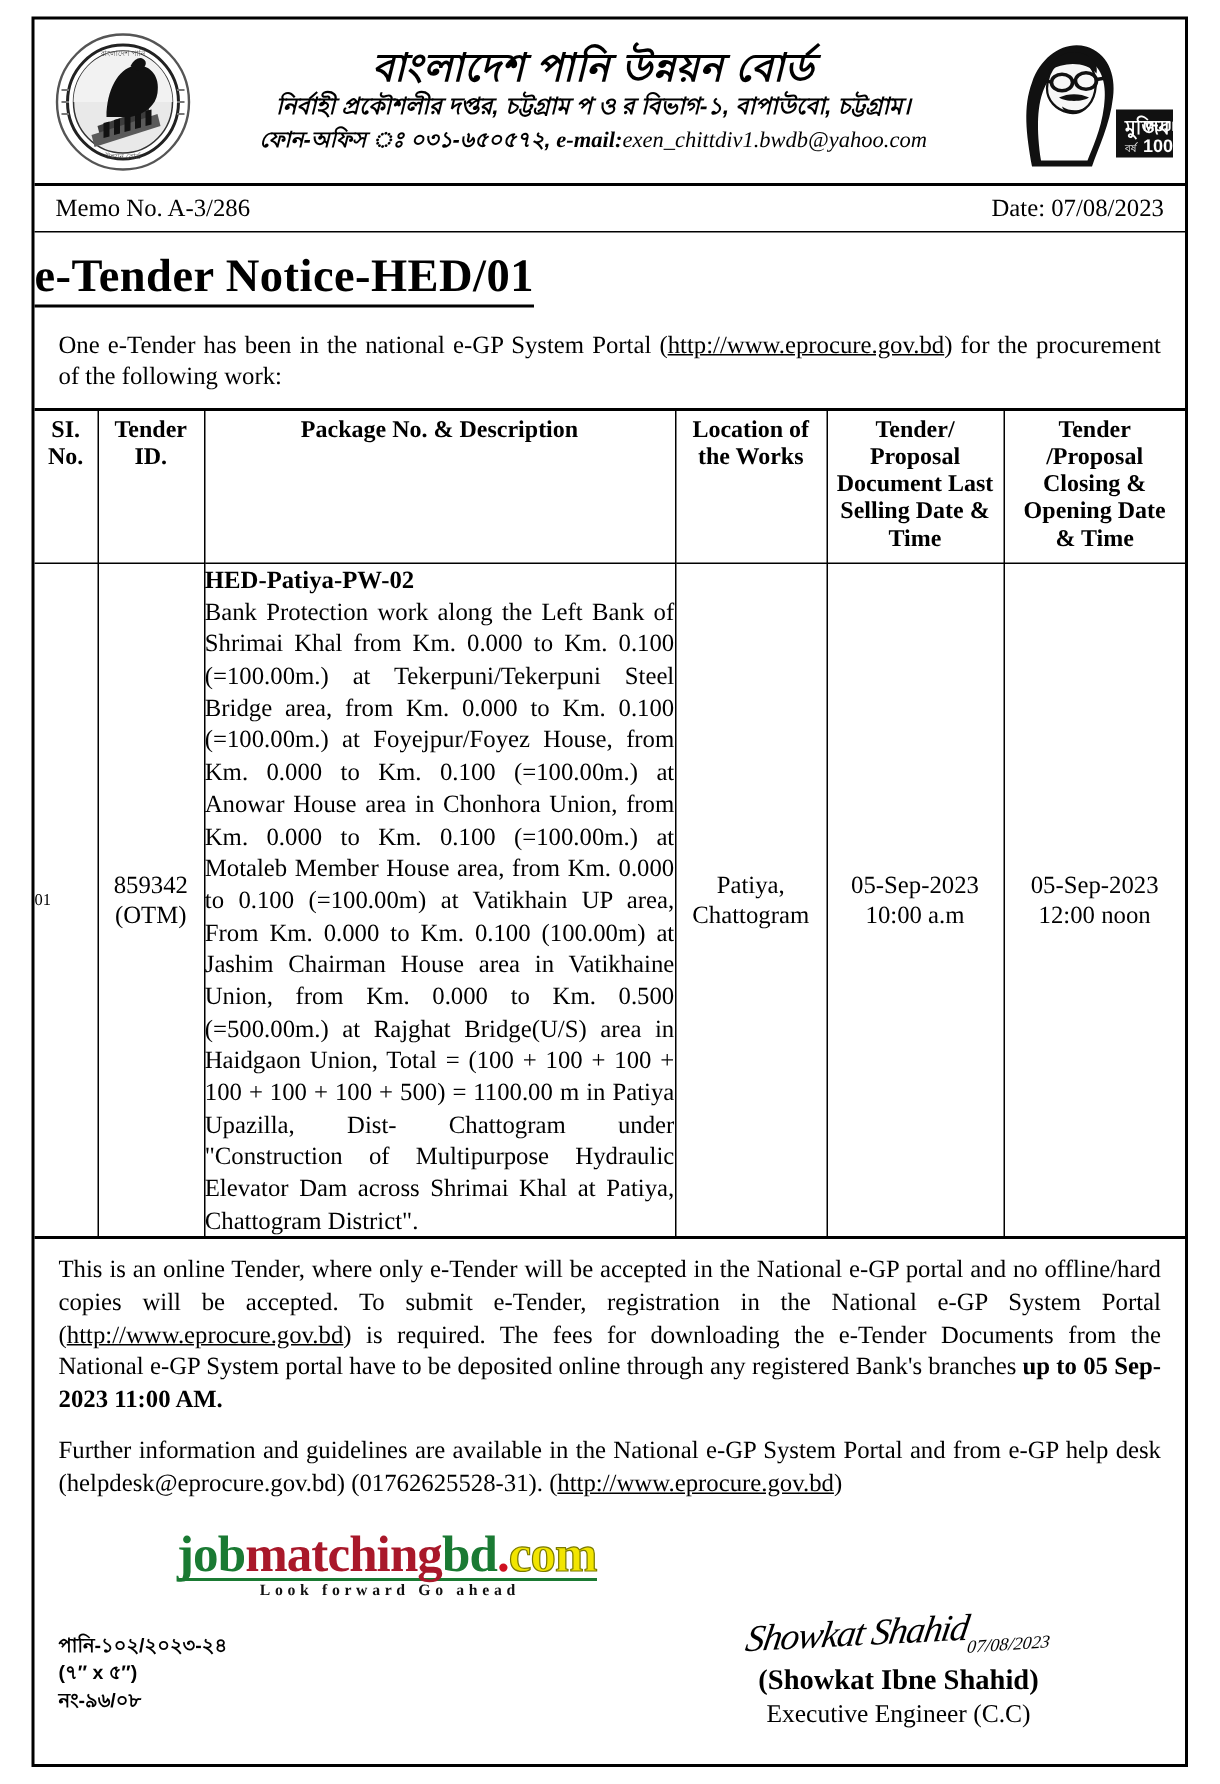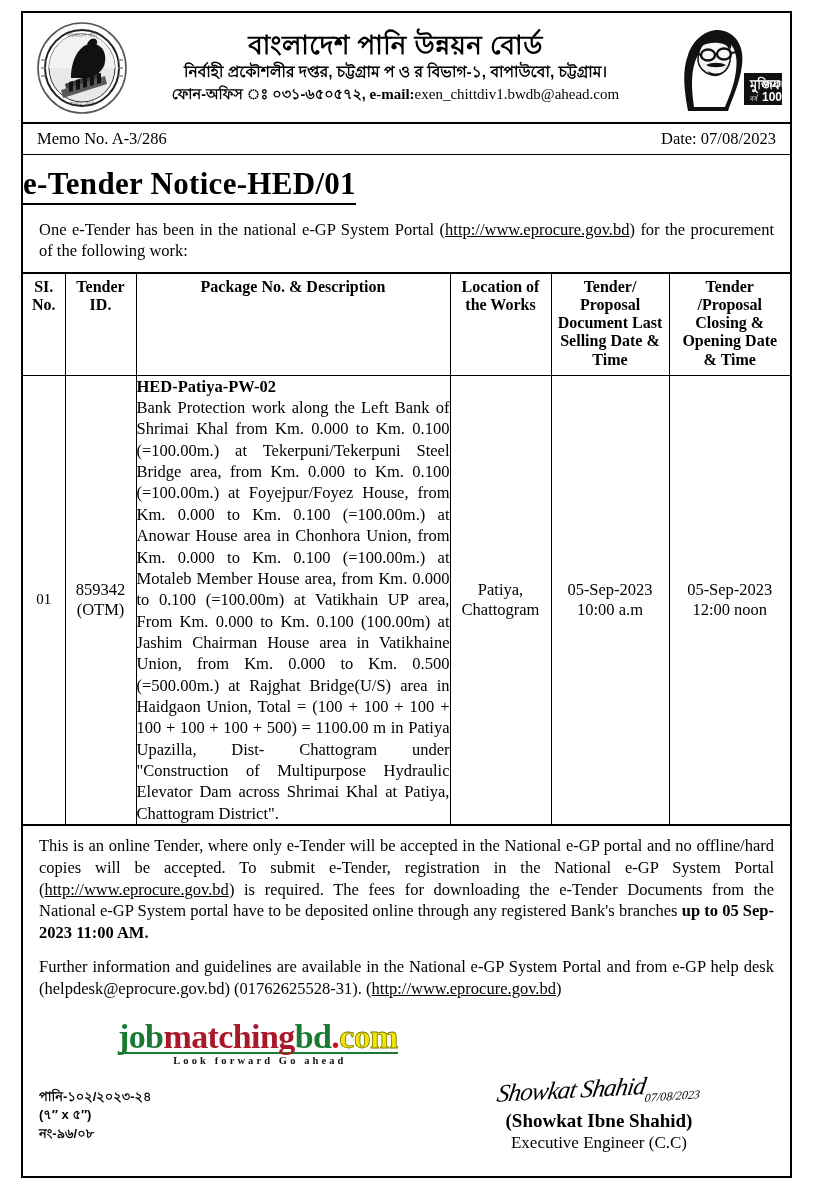--- a/index.html
+++ b/index.html
@@ -55,20 +55,21 @@
     width: 140px;
     display: flex;
     align-items: center;
     justify-content: center;
     flex: none;
   }
   .header-center {
     flex: 1 1 auto;
     text-align: center;
     padding: 0 4px;
+    font-style: italic;
   }
   .org-name {
     font-family: "Liberation Sans", "DejaVu Sans", sans-serif;
     font-weight: bold;
     font-size: 26px;
     line-height: 1.18;
     letter-spacing: 0.5px;
   }
   .org-addr {
     font-family: "Liberation Sans", "DejaVu Sans", sans-serif;
@@ -156,21 +157,21 @@
     line-height: 1.13;
     text-align: center;
     vertical-align: top;
     padding: 4px 2px 6px 2px;
     border-bottom: 1px solid #000;
     height: 96px;
     box-sizing: border-box;
   }
   thead th.th-desc { vertical-align: top; padding-top: 4px; }
 
-  td.c-sl   { text-align: center; font-size: 15px; }
+  td.c-sl   { text-align: left; font-size: 11px; }
   td.c-id   { text-align: center; font-size: 16.5px; line-height: 1.22; }
   td.c-loc  { text-align: center; font-size: 16.5px; line-height: 1.22; }
   td.c-date { text-align: center; font-size: 16.5px; line-height: 1.22; }
 
   td.c-desc {
     vertical-align: top;
     padding: 6px 8px 8px 9px;
     font-size: 16.5px;
     line-height: 1.295;
     text-align: justify;
@@ -330,21 +331,21 @@
               <line x1="83" y1="56" x2="88" y2="56"></line>
           </g>
         </svg>
       </div>
 
       <div class="header-center">
         <div class="org-name">বাংলাদেশ পানি উন্নয়ন বোর্ড</div>
         <div class="org-addr">নির্বাহী প্রকৌশলীর দপ্তর, চট্টগ্রাম প ও র বিভাগ-১, বাপাউবো, চট্টগ্রাম।</div>
         <div class="org-contact">
           <span class="bn">ফোন-অফিস ঃ ০৩১-৬৫০৫৭২,</span>
-          <span class="lbl">e-mail:</span><span class="mail">exen_chittdiv1.bwdb@ahead.com</span>
+          <span class="lbl">e-mail:</span><span class="mail">exen_chittdiv1.bwdb@yahoo.com</span>
         </div>
       </div>
 
       <div class="seal-right">
         <svg width="124" height="98" viewBox="0 0 124 98" aria-hidden="true">
           <path d="M30 92 C26 70 24 52 30 36 C36 18 52 8 66 12 C80 16 86 30 84 46 C82 64 74 80 70 92 Z" fill="#111"></path>
           <path d="M36 88 C33 68 33 50 39 38 C46 24 58 18 68 22 C77 26 80 38 78 52 C76 68 70 80 67 88 Z" fill="#fff"></path>
           <path d="M40 40 C40 26 50 18 60 20 C70 22 74 32 72 42 C70 52 62 58 54 56 C46 54 40 48 40 40 Z" fill="#f7f7f7" stroke="#111" stroke-width="1.5"></path>
           <path d="M41 28 C44 18 56 13 65 17 C72 20 74 25 73 30 C66 22 52 22 41 28 Z" fill="#111"></path>
           <ellipse cx="50" cy="36" rx="7" ry="5.5" fill="none" stroke="#111" stroke-width="2.4"></ellipse>

